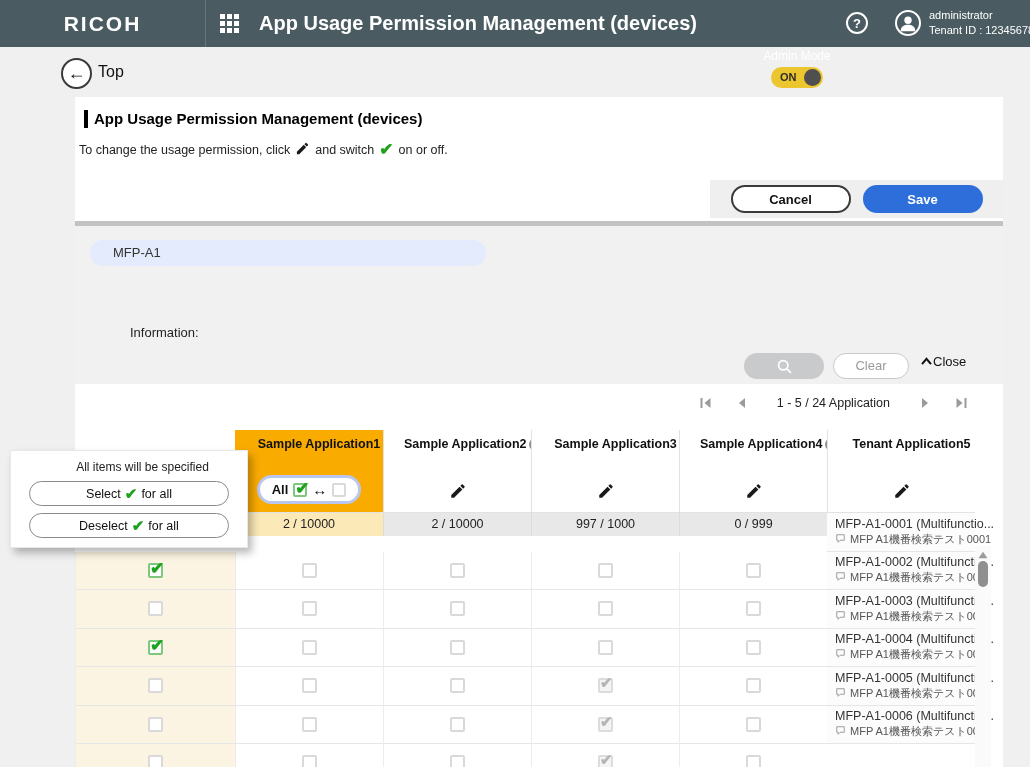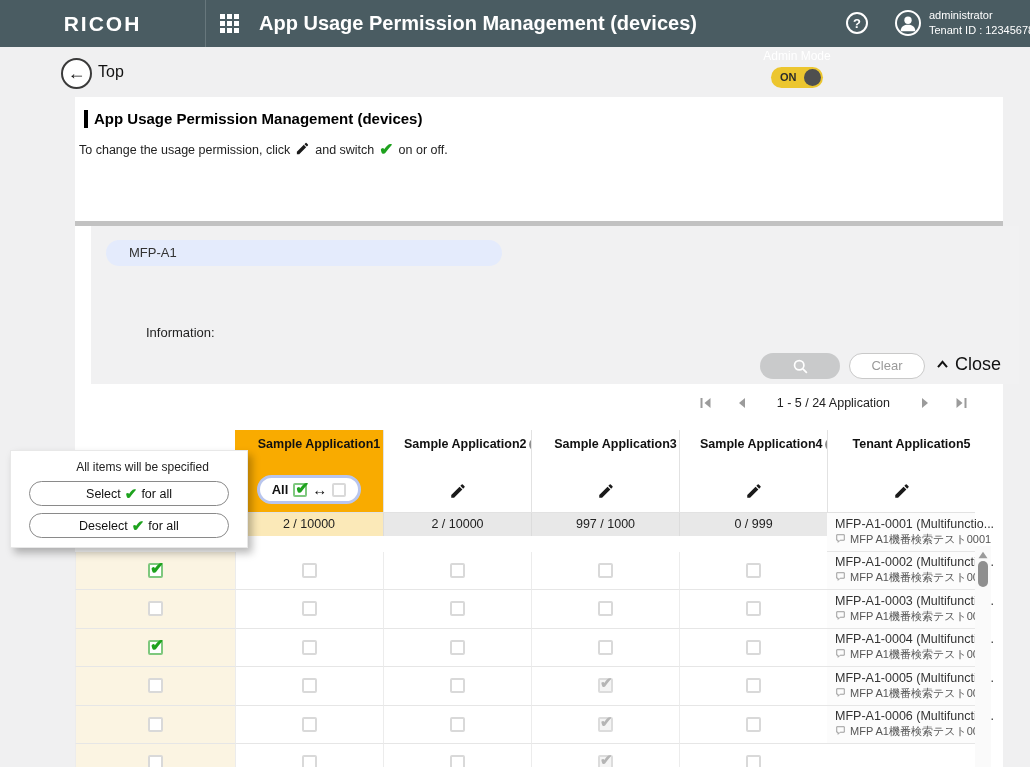--- a/index.html
+++ b/index.html
@@ -35,28 +35,28 @@
   .check-green { color:#1ea21e; font-size:17px; font-weight:bold; line-height:14px; }
 
   .btn-band { position:absolute; left:635px; top:83px; width:293px; height:38px; background:#efefef; display:flex; align-items:center; justify-content:center; gap:12px; }
   .btn { width:120px; height:28px; border-radius:14px; font-size:13px; font-weight:bold; text-align:center; line-height:26px; cursor:pointer; }
   .btn-cancel { background:#fff; border:2px solid #3a3a3a; color:#111; }
   .btn-save { background:#2e6edb; border:2px solid #2e6edb; color:#fff; }
 
   .divider-bar { position:absolute; left:0; top:124px; width:928px; height:5px; background:#c2c2c2; }
 
   
-  .search-panel { position:absolute; left:16px; top:129px; width:928px; height:158px; background:#f1f1f2; }
+  .search-panel { position:absolute; left:0; top:129px; width:928px; height:158px; background:#f1f1f2; }
   .device-chip { position:absolute; left:15px; top:14px; width:396px; height:26px; background:#e4ebfc; border-radius:13px; font-size:13px; color:#333; line-height:26px; padding-left:23px; }
   .type-select { position:absolute; left:15px; top:60px; width:322px; height:28px; border:1px solid #c5c5c5; font-size:13px; color:#9a9a9a; line-height:26px; padding-left:9px; cursor:pointer; }
   .type-caret { position:absolute; right:12px; top:0; color:#9a9a9a; font-size:12px; }
   .info-label { position:absolute; left:55px; top:99px; font-size:13px; color:#222; }
   .search-btn { position:absolute; left:669px; top:127px; width:80px; height:26px; background:#c9cacb; border-radius:13px; display:flex; align-items:center; justify-content:center; cursor:pointer; }
   .clear-btn { position:absolute; left:758px; top:127px; width:76px; height:26px; background:#fff; border:1px solid #c9c9c9; border-radius:13px; font-size:13px; color:#9a9a9a; text-align:center; line-height:24px; cursor:pointer; }
-  .close-btn { position:absolute; left:845px; top:128px; display:flex; align-items:center; gap:6px; font-size:18px; color:#111; cursor:pointer;text-align:center; }
+  .close-btn { position:absolute; left:845px; top:128px; display:flex; align-items:center; font-size:13px; color:#111; cursor:pointer;text-align:center; }
 
   
   .pagination { position:absolute; left:0; top:287px; width:928px; height:46px; background:#fff; }
   .pager { position:absolute; right:35px; top:12px; display:flex; align-items:center; gap:22px; }
   .pg-ic { cursor:pointer; display:block; }
   .pg-label { font-size:12.5px; color:#222; padding:0 6px; }
 
   
   .table-wrap { position:absolute; left:0; top:333px; width:928px; height:337px; background:#fff; }
   .tgrid { display:grid; grid-template-columns:160px 148px 148px 148px 148px 148px; width:900px; }
@@ -150,20 +150,24 @@
       <span class="pencil-sm">
         <svg viewBox="0 0 24 24" fill="#1a1a1a">
             <path d="M3 17.25V21h3.75L17.81 9.94l-3.75-3.75L3 17.25zM20.71 7.04c.39-.39.39-1.02 0-1.41l-2.34-2.34a1 1 0 0 0-1.41 0l-1.83 1.83 3.75 3.75 1.83-1.83z"></path>
           </svg>
       </span>
       <span>and switch</span>
       <span class="check-green">✔</span>
       <span>on or off.</span>
     </div>
 
+    <div class="btn-band">
+      <div class="btn btn-cancel">Cancel</div>
+      <div class="btn btn-save">Save</div>
+    </div>
 
     <div class="divider-bar"></div>
 
     <div class="search-panel">
       <div class="device-chip">MFP-A1</div>
       <div class="info-label">Information:</div>
       <div class="search-btn">
         <svg width="17" height="17" viewBox="0 0 20 20">
             <circle cx="8.5" cy="8.5" r="5.5" fill="none" stroke="#fff" stroke-width="2"></circle>
             <line x1="12.8" y1="12.8" x2="17.5" y2="17.5" stroke="#fff" stroke-width="2"></line>

